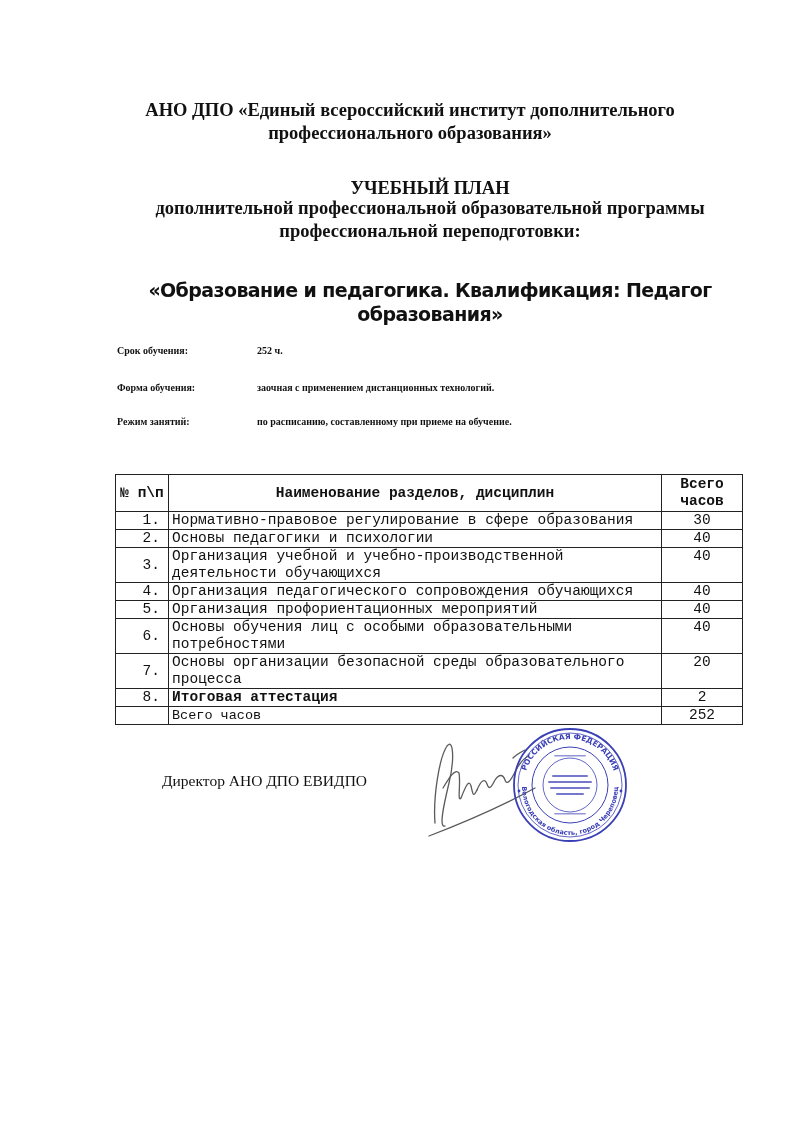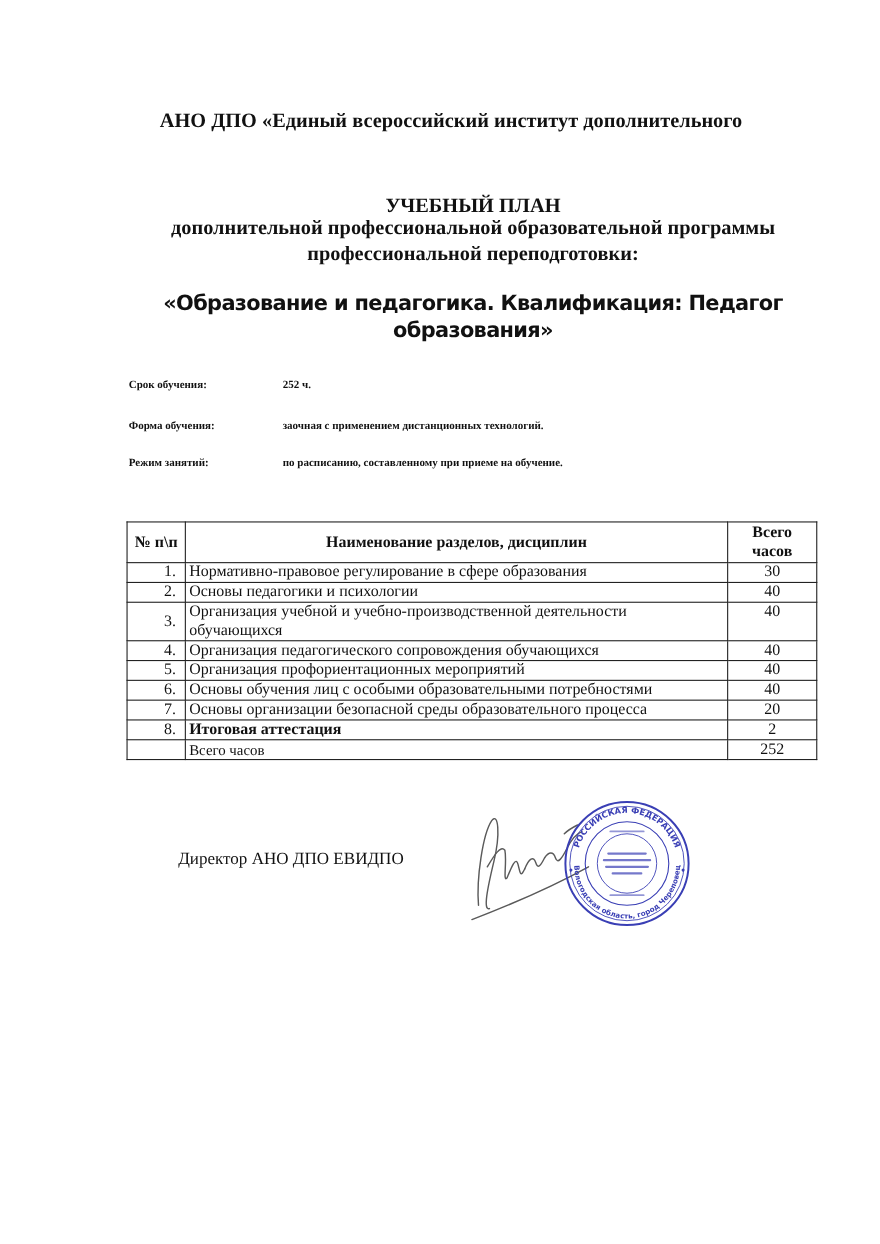--- a/index.html
+++ b/index.html
@@ -3,42 +3,43 @@
 <meta charset="utf-8">
 <style>
   html, body { margin: 0; padding: 0; background: #ffffff; }
   body { width: 800px; height: 1131px; position: relative; overflow: hidden; color: #111; }
   .page { position: absolute; left: 0; top: 0; width: 800px; height: 1131px; }
   .serif { font-family: "Liberation Serif", "DejaVu Serif", serif; }
   .center { text-align: center; }
   .org-title { position: absolute; left: 100px; width: 620px; top: 99px; font-size: 18.5px; font-weight: bold; line-height: 23px; }
   .plan-title { position: absolute; left: 100px; width: 660px; top: 178px; font-size: 18.5px; font-weight: bold; }
   .program-desc { position: absolute; left: 100px; width: 660px; top: 197px; font-size: 18.5px; font-weight: bold; line-height: 23px; }
-  .program-name { position: absolute; left: 100px; width: 660px; top: 264px; font-size: 19px; font-weight: bold; line-height: 24px; font-family: "DejaVu Sans", "Liberation Sans", sans-serif; letter-spacing: -0.6px; }
+  .program-name { position: absolute; left: 100px; width: 660px; top: 278px; font-size: 19px; font-weight: bold; line-height: 24px; font-family: "DejaVu Sans", "Liberation Sans", sans-serif; letter-spacing: -0.6px; }
   .info { position: absolute; left: 117px; font-size: 10px; font-weight: bold; text-align: center; }
   .info .lbl { display: inline-block; }
   .info .val { position: absolute; white-space: nowrap; }
-  table.plan { position: absolute; left: 115px; top: 474px; width: 628px; border-collapse: collapse; font-size: 14.5px; }
+  table.plan { position: absolute; left: 115px; top: 474px; width: 628px; border-collapse: collapse; font-size: 14.5px; font-family: Liberation Mono, monospace; }
   table.plan td, table.plan th { border: 1.2px solid #222; padding: 0 3px; line-height: 17px; }
   table.plan th { font-weight: bold; height: 36px; }
   .c-num { width: 41px; text-align: right; padding-right: 8px !important; }
   .c-hrs { width: 74px; text-align: center; vertical-align: top; }
   .c-name { text-align: left; }
   .bold { font-weight: bold; }
   .signer { position: absolute; left: 162px; top: 772px; font-size: 15.5px; line-height: 18px; }
   .signature { position: absolute; left: 425px; top: 728px; }
   .stamp { position: absolute; left: 510px; top: 725px; }
 </style>
 </head>
 <body>
 
 <div class="page serif">
 
   <div class="org-title center">
     <div>АНО ДПО «Единый всероссийский институт дополнительного</div>
+    <div>профессионального образования»</div>
   </div>
 
   <div class="plan-title center">УЧЕБНЫЙ ПЛАН</div>
 
   <div class="program-desc center">
     <div>дополнительной профессиональной образовательной программы</div>
     <div>профессиональной переподготовки:</div>
   </div>
 
   <div class="program-name center">

